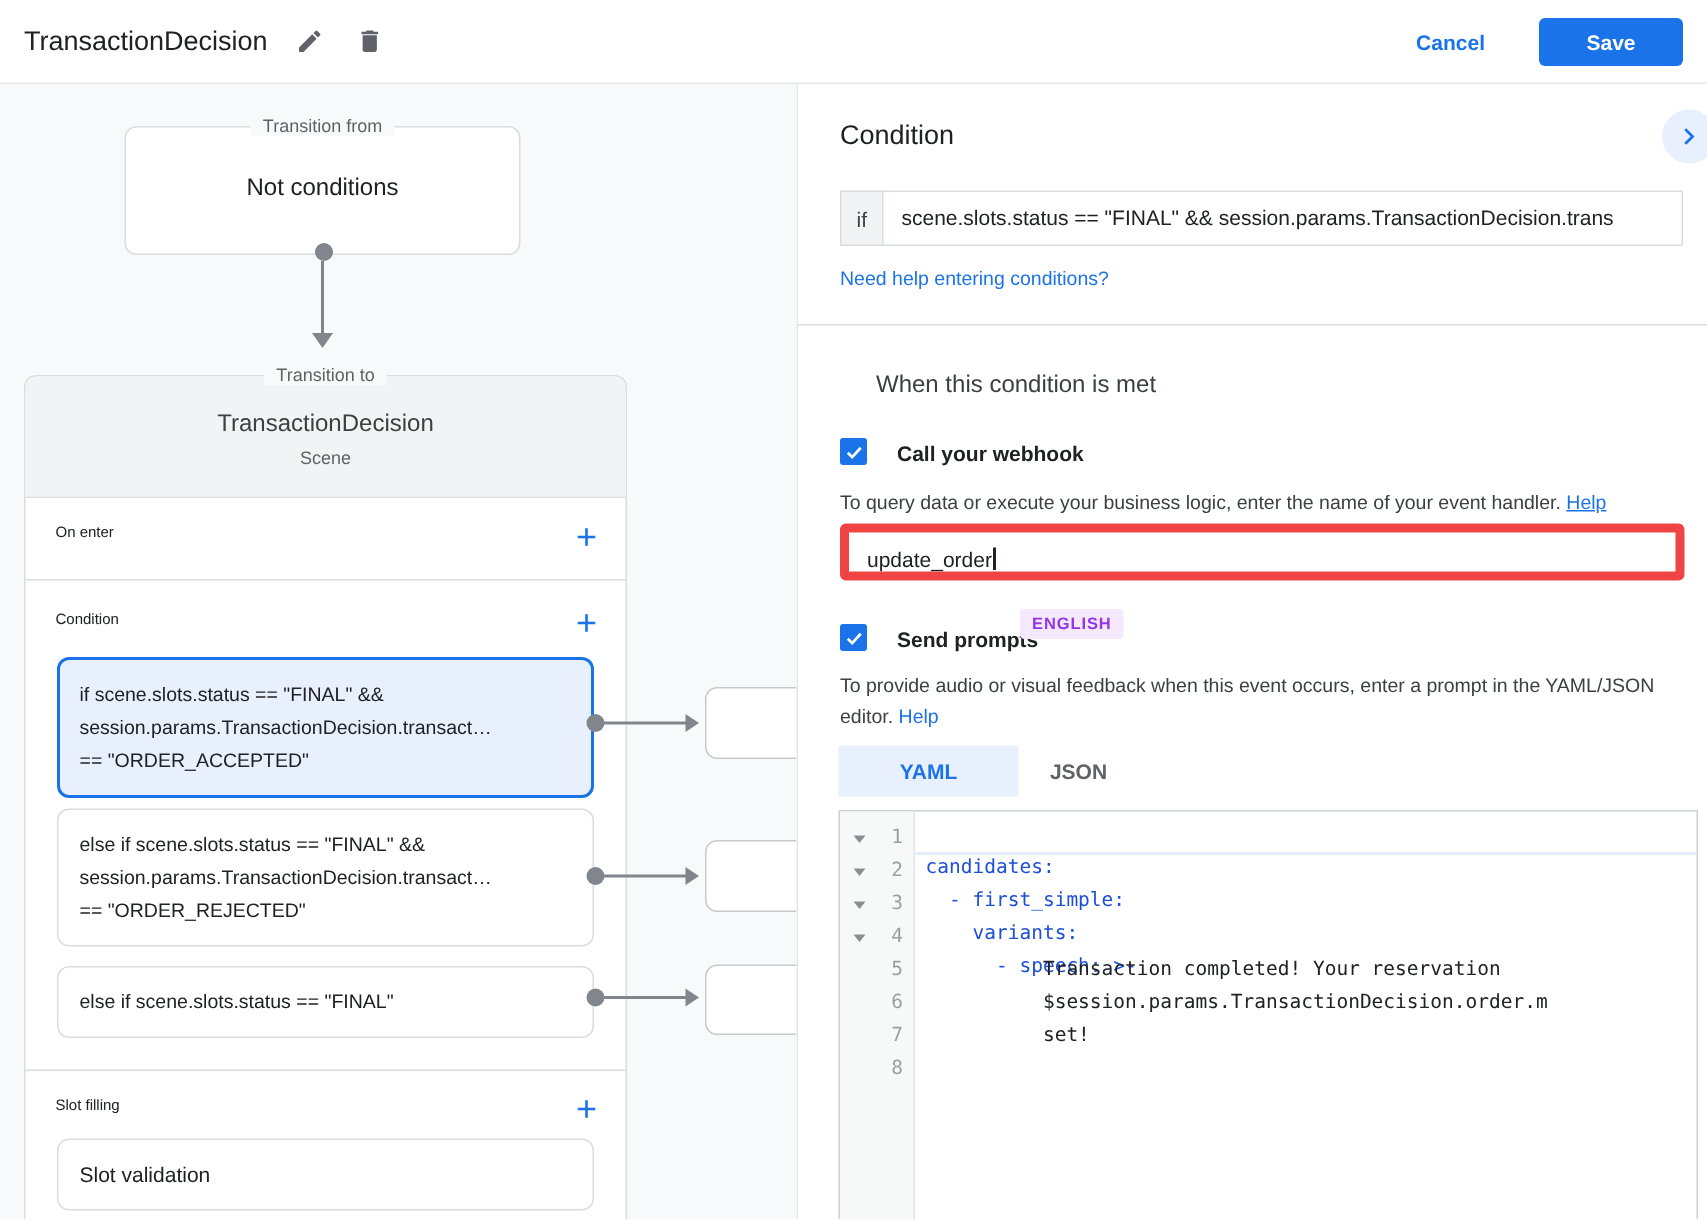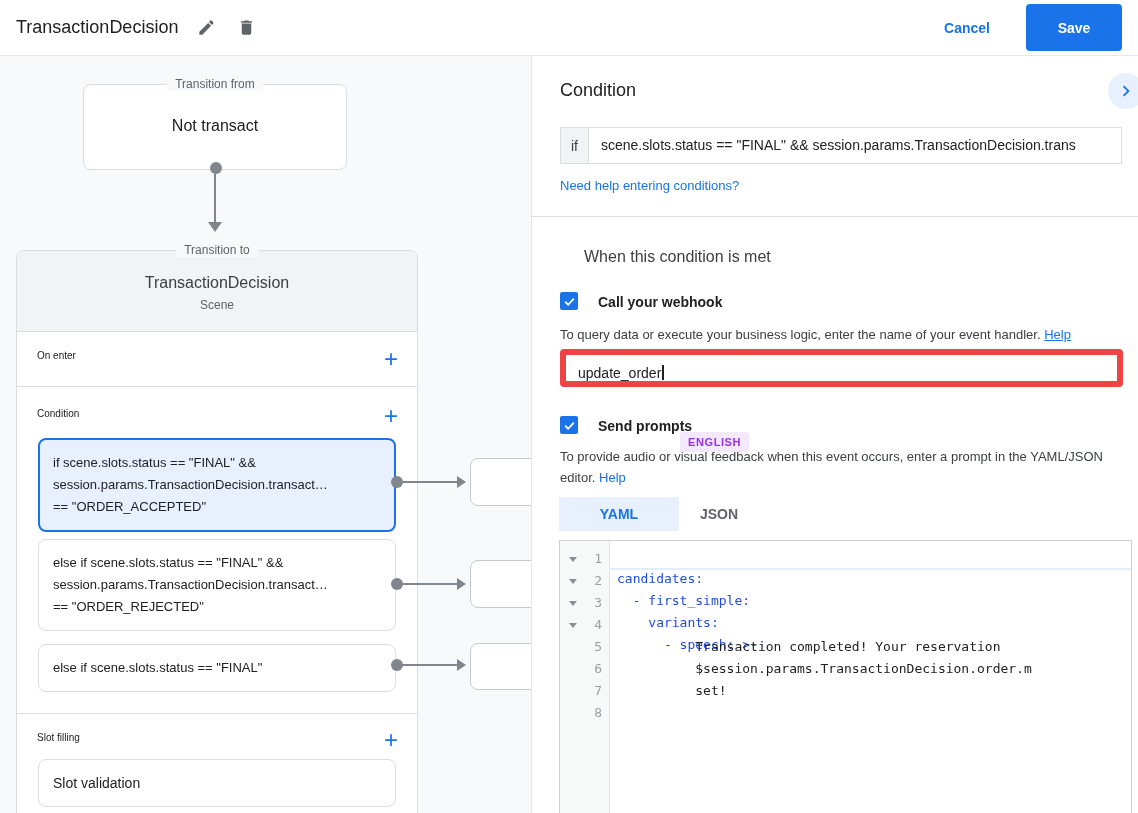--- a/index.html
+++ b/index.html
@@ -8,21 +8,21 @@
 
   
   .topbar { position:absolute; left:0; top:0; width:1138px; height:56px; background:#fff;
             border-bottom:1px solid #e6e8ea; display:flex; align-items:center; padding:0 16px; z-index:40; }
   .page-title { font-size:18px; color:#202124; }
   .icon-btn { background:none; border:none; padding:6px; margin-left:9px; cursor:pointer; display:flex; align-items:center; }
   .icon-btn:first-of-type { margin-left:13px; }
   .icon-btn svg { fill:#5f6368; }
   .topbar-spacer { flex:1; }
   .cancel-btn { background:none; border:none; color:#1a73e8; font-size:14px; font-weight:bold; margin-right:36px; cursor:pointer; font-family:inherit; }
-  .save-btn { background:#1a73e8; color:#fff; border:none; border-radius:4px; width:96px; height:47px;
+  .save-btn { background:#1a73e8; color:#fff; border:none; border-radius:4px; width:96px; height:32px;
               font-size:14px; font-weight:bold; cursor:pointer; font-family:inherit; }
 
   
   .canvas { position:absolute; left:0; top:56px; width:531px; height:757px; background:#f8f9fa; overflow:hidden; z-index:1; }
   .abs { position:absolute; }
 
   .tfrom-box { left:83px; top:28px; width:264px; height:86px; background:#fff; border:1px solid #dadce0; border-radius:8px; }
   .tfrom-legend, .tto-legend { text-align:center; font-size:12px; color:#5f6368; z-index:3; }
   .tfrom-legend { left:83px; top:21px; width:264px; }
   .tto-legend { left:16px; top:187px; width:402px; }
@@ -70,21 +70,21 @@
 
   .checkbox { position:absolute; width:18px; height:18px; background:#1a73e8; border-radius:2px;
               display:flex; align-items:center; justify-content:center; cursor:pointer; }
   .cb-label { position:absolute; font-size:14px; font-weight:bold; color:#202124; }
   .helper { position:absolute; left:28px; font-size:13px; color:#3c4043; line-height:21px; }
   .helper a { color:#1a73e8; cursor:pointer; }
   .helper a.u { text-decoration:underline; }
   .textfield { position:absolute; left:28px; top:293px; width:563px; height:38px; border:6px solid #ef4444;
                border-radius:4px; padding:0 12px; font-size:14px; line-height:36px; color:#202124; cursor:text; }
   .caret { display:inline-block; width:1.5px; height:15px; background:#202124; vertical-align:-2px; margin-left:1px; }
-  .badge { position:absolute; left:148px; top:376px; background:#f4e8fd; color:#9334e6; font-size:11px;
+  .badge { position:absolute; left:148px; top:350px; background:#f4e8fd; color:#9334e6; font-size:11px;
            font-weight:bold; letter-spacing:0.6px; padding:4px 8px; border-radius:3px;text-align:center; }
 
   .tab { position:absolute; top:441px; width:120px; height:34px; border:none; background:none; font-size:14px;
          font-weight:bold; cursor:pointer; font-family:inherit; }
   .tab.active { background:#e8f0fe; color:#1a73e8; }
   .tab.inactive { color:#5f6368; }
 
   .editor { position:absolute; left:27px; top:484px; width:573px; height:280px; border:1px solid #ccd0d3;
             background:#fff; overflow:hidden; cursor:text; }
   .editor::before { content:""; position:absolute; left:0; top:0; bottom:0; width:49px; background:#f7f8f8;
@@ -116,21 +116,21 @@
       </svg>
   </button>
   <div class="topbar-spacer"></div>
   <button class="cancel-btn">Cancel</button>
   <button class="save-btn">Save</button>
 </header>
 
 <div class="canvas">
 
   <div class="abs tfrom-box">
-    <div class="tfrom-text">Not transact</div>
+    <div class="tfrom-text">Not conditions</div>
   </div>
   <div class="abs tfrom-legend">
     <span class="legend-bg">Transition from</span>
   </div>
 
   <div class="abs cdot" style="left:210px; top:106px;"></div>
   <div class="abs vline" style="left:214px; top:118px; height:48px;"></div>
   <div class="abs arrow-down" style="left:208px; top:166px;"></div>
 
   <div class="abs tto-box">

